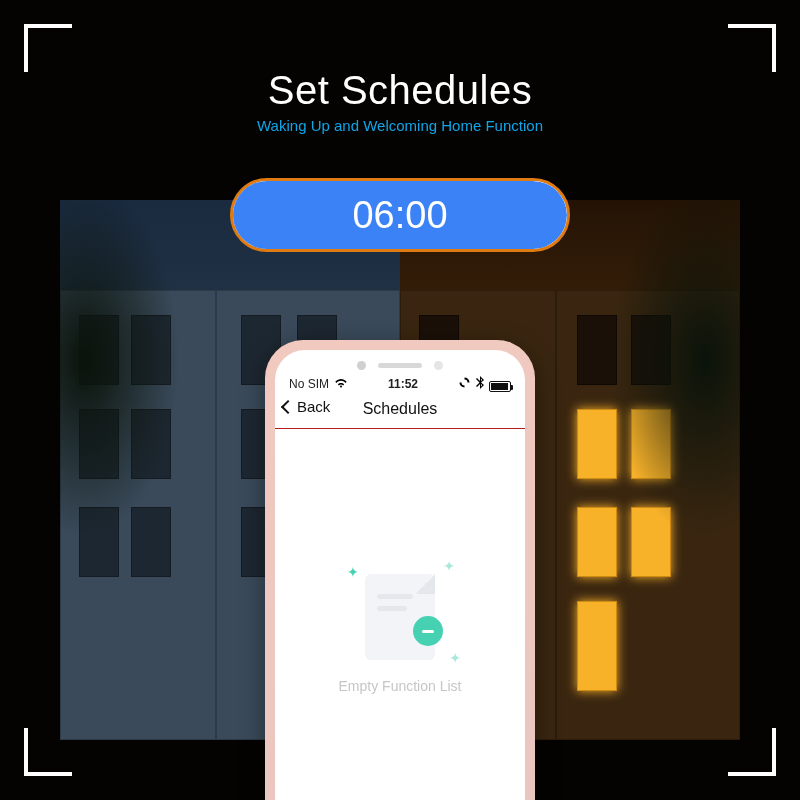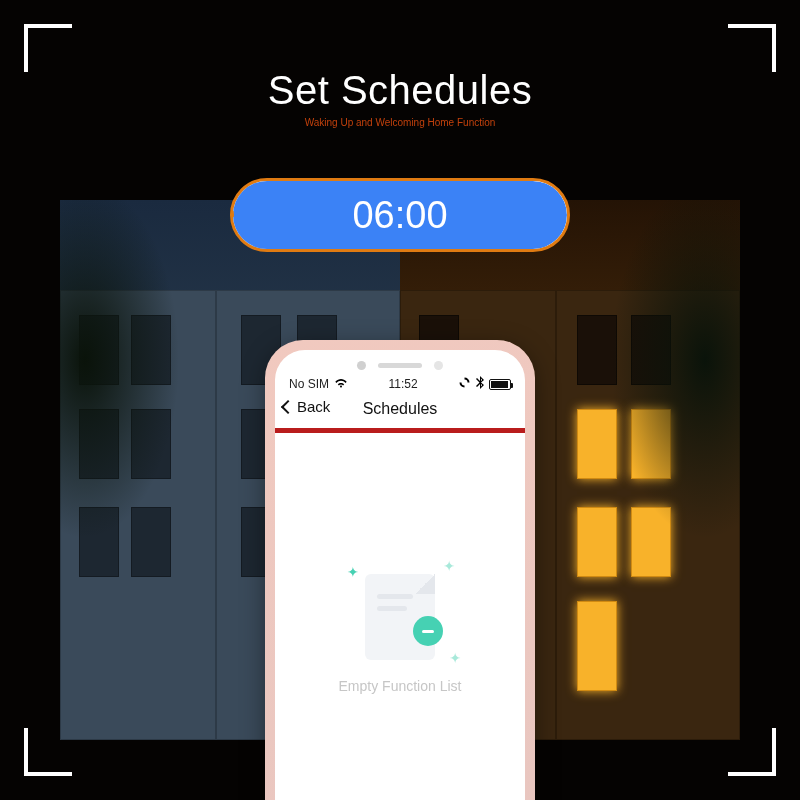--- a/index.html
+++ b/index.html
@@ -6,21 +6,21 @@
   body{width:800px;height:800px;overflow:hidden;background:#050302;position:relative}
   .frame{position:absolute;inset:0}
   .corner{position:absolute;width:48px;height:48px;border:4px solid #fff}
   .corner.tl{top:24px;left:24px;border-right:none;border-bottom:none}
   .corner.tr{top:24px;right:24px;border-left:none;border-bottom:none}
   .corner.bl{bottom:24px;left:24px;border-right:none;border-top:none}
   .corner.br{bottom:24px;right:24px;border-left:none;border-top:none}
 
   .hero-title{position:absolute;top:68px;left:0;right:0;text-align:center;color:#fff}
   .hero-title h1{font-weight:300;font-size:40px;letter-spacing:.5px}
-  .hero-title p{font-weight:300;font-size:10px;margin-top:4px;color:#c2410c}
+  .hero-title p{font-weight:300;font-size:15px;margin-top:4px;color:#0ea5e9}
 
   .photo{position:absolute;top:200px;left:60px;right:60px;bottom:60px;display:flex}
   .photo-half{flex:1;position:relative;overflow:hidden}
   .photo-dark{background:linear-gradient(180deg,#1a2a3f 0%,#233447 25%,#203043 55%,#111a22 100%)}
   .photo-warm{background:linear-gradient(180deg,#241305 0%,#3b2209 25%,#4a2c0b 55%,#1c1003 100%)}
   .bld{position:absolute;inset:0}
   .bld .panel{position:absolute;background:#3a4a5a;border:1px solid #2d3a47;top:90px;bottom:0;width:46%}
   .photo-warm .bld .panel{background:#3a2610;border:1px solid #2c1c0a}
   .bld .panel.l{left:0}
   .bld .panel.r{right:0;width:54%}
@@ -37,27 +37,27 @@
   .time-div{width:0;position:relative}
   .time-div::before{content:'';position:absolute;left:-1px;top:6px;bottom:6px;width:2px;background:repeating-linear-gradient(#e07b12 0 6px,transparent 6px 12px)}
 
   .phone{position:absolute;left:50%;transform:translateX(-50%);top:340px;width:270px;height:500px;border-radius:38px;background:linear-gradient(160deg,#f1c9bf,#e8c6c0);padding:10px 10px 0;box-shadow:0 6px 24px rgba(0,0,0,.4);z-index:4}
   .phone-inner{background:#fff;border-radius:30px 30px 0 0;width:100%;height:100%;overflow:hidden;position:relative;padding-top:4px}
   .notch-bits{position:absolute;top:11px;left:50%;transform:translateX(-50%);display:flex;align-items:center;gap:12px}
   .speaker{width:44px;height:5px;border-radius:3px;background:#d8d8d8}
   .cam{width:9px;height:9px;border-radius:50%;background:#d0d0d0}
 
   .statusbar{display:flex;justify-content:space-between;align-items:center;padding:22px 14px 2px;font-size:12px;color:#222}
-  .statusbar .l,.statusbar .r{display:flex;align-items:center;gap:5px}
+  .statusbar .l,.statusbar .r{display:flex;align-items:flex-end;gap:5px}
   .wifi,.bt,.batt,.chev{display:inline-block}
   .batt{width:22px;height:11px;border:1px solid #111;border-radius:2px;position:relative}
   .batt::after{content:'';position:absolute;right:-3px;top:3px;width:2px;height:5px;background:#111;border-radius:0 1px 1px 0}
   .batt::before{content:'';position:absolute;left:1px;top:1px;bottom:1px;width:85%;background:#111}
 
-  .navbar{display:flex;align-items:flex-start;justify-content:center;position:relative;padding:6px 10px 10px;border-bottom:5px solid #b91c1c}
+  .navbar{display:flex;align-items:flex-start;justify-content:center;position:relative;padding:6px 10px 10px;border-bottom:1px solid #b91c1c}
   .back{position:absolute;left:8px;top:4px;display:flex;align-items:center;font-size:15px;color:#111}
   .back .chev{width:10px;height:10px;border-left:2px solid #111;border-bottom:2px solid #111;transform:rotate(45deg);margin-right:4px}
   .navtitle{font-size:16px;font-weight:500;color:#111}
 
   .hint{padding:12px 14px;color:#bdbdbd;font-size:13px}
 
   .empty{position:absolute;left:0;right:0;top:58%;transform:translateY(-50%);display:flex;flex-direction:column;align-items:center;gap:18px}
   .doc{position:relative;width:70px;height:86px;background:#f2f4f7;border-radius:6px}
   .doc::before{content:'';position:absolute;right:0;top:0;width:20px;height:20px;background:linear-gradient(135deg,transparent 50%,#e4e7ec 50%)}
   .doc .line{position:absolute;left:12px;height:5px;background:#e4e7ec;border-radius:3px}
@@ -143,21 +143,21 @@
 
     <div class="statusbar">
       <div class="l">
         <span>No SIM</span>
         <span>
           <svg width="14" height="11" viewBox="0 0 14 11">
               <path d="M7 10.5c.6 0 1-.5 1-1s-.4-1-1-1-1 .5-1 1 .4 1 1 1zm-3.2-3.2l1.1 1.1C5.5 7.8 6.2 7.5 7 7.5s1.5.3 2.1.9l1.1-1.1C9.3 6.4 8.2 6 7 6s-2.3.4-3.2 1.3zM1.3 4.8l1.1 1.1C3.8 4.5 5.3 3.8 7 3.8s3.2.7 4.6 2.1l1.1-1.1C10.9 2.9 9 2 7 2S3.1 2.9 1.3 4.8z" fill="#000"></path>
             </svg>
         </span>
       </div>
-      <div style="font-weight:400">11:52</div>
+      <div style="font-weight:700">11:52</div>
       <div class="r">
         <span>
           <svg width="13" height="13" viewBox="0 0 13 13">
               <path d="M6.5 1.5v2a3 3 0 0 1 3 3h2a5 5 0 0 0-5-5zm0 10v-2a3 3 0 0 1-3-3h-2a5 5 0 0 0 5 5z" fill="#000"></path>
             </svg>
         </span>
         <span>
           <svg width="8" height="13" viewBox="0 0 8 13">
               <path d="M4 0v5L1 2 0 3l3.5 3.5L0 10l1 1 3-3v5l4-4-3-2.5L8 4 4 0zm1 2.4L6.2 4 5 5V2.4zm0 8.2V8l1.2 1L5 10.6z" fill="#000"></path>
             </svg>

